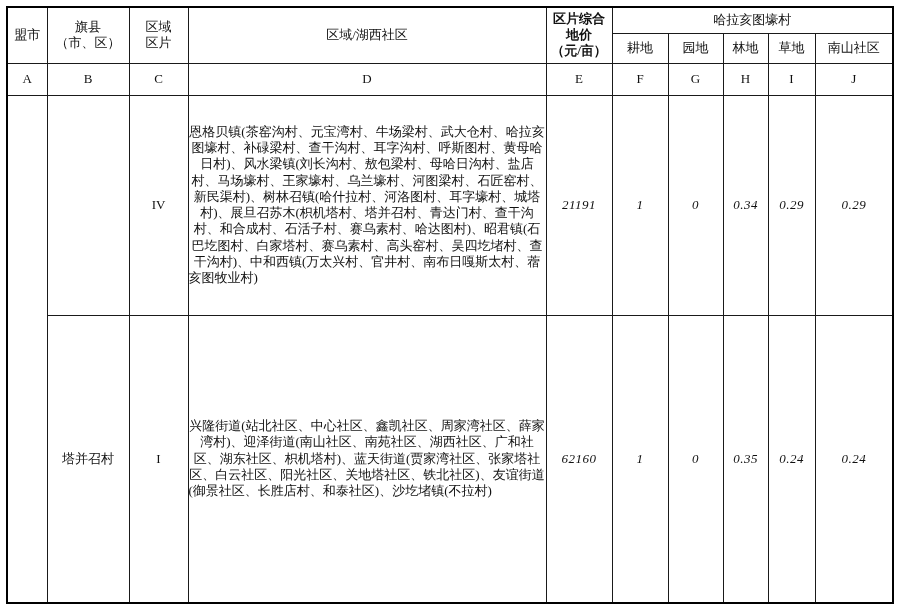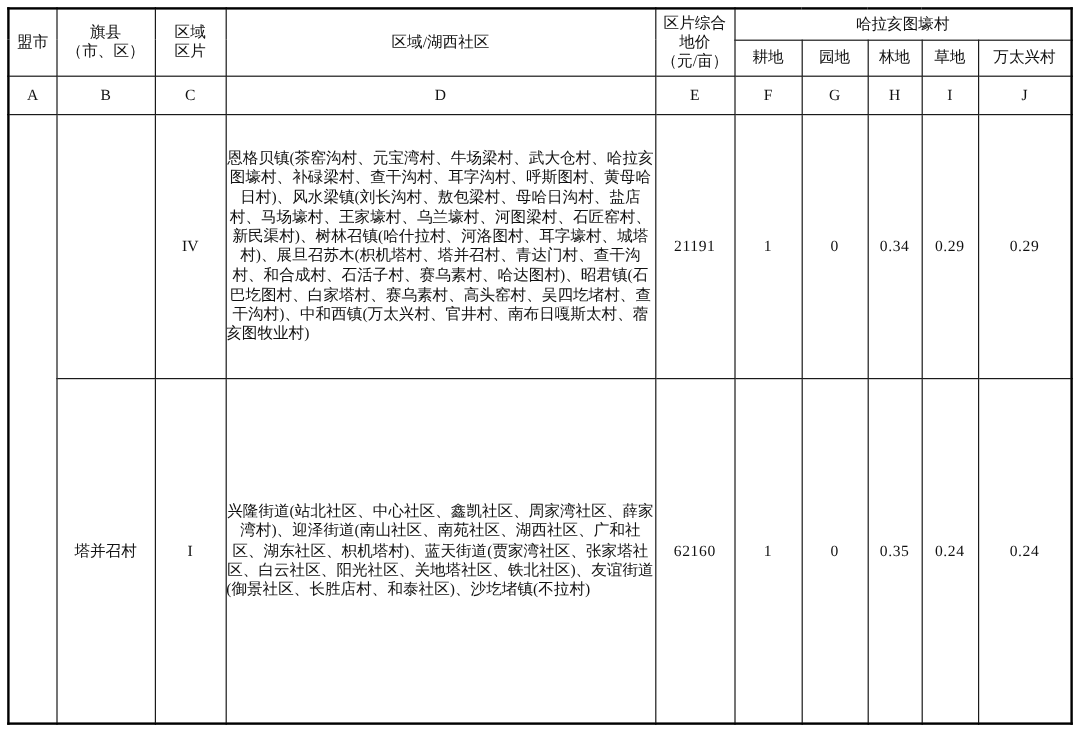--- a/index.html
+++ b/index.html
@@ -32,31 +32,31 @@
     font-size: 13px;
     line-height: 1.25;
     overflow: hidden;
   }
   tr.h-top   { height: 26px; }
   tr.h-sub   { height: 30px; }
   tr.h-letters { height: 32px; }
   tr.row-1   { height: 220px; }
   tr.row-2   { height: 288px; }
   td.hdr { white-space: pre-line; font-size: 13px; }
-  td.hdr-price { font-size: 12.5px; }
+  td.hdr-price { font-size: 12.5px; font-weight: bold; }
   td.letter { font-size: 13px; }
   td.desc {
     text-align: justify;
     text-align-last: left;
     padding: 2px 3px;
     font-size: 12px;
     line-height: 16.5px;
     word-break: break-all;
   }
-  td.num { font-size: 13px; letter-spacing: 0.5px; }
+  td.num { font-size: 13px; letter-spacing: 0.5px; font-style: italic; }
   td.zone { font-size: 13px; }
   td.qixian { font-size: 13px; }
 </style>
 </head>
 <body>
 
 <div class="page">
   <table class="land-table">
     <colgroup>
       <col style="width:40px">
@@ -83,21 +83,21 @@
 地价
 （元/亩）</td>
       <td class="hdr" colspan="5">哈拉亥图壕村</td>
     </tr>
 
     <tr class="h-sub">
       <td class="hdr">耕地</td>
       <td class="hdr">园地</td>
       <td class="hdr">林地</td>
       <td class="hdr">草地</td>
-      <td class="hdr">万太兴村</td>
+      <td class="hdr">南山社区</td>
     </tr>
 
     <tr class="h-letters">
       <td class="letter">A</td>
       <td class="letter">B</td>
       <td class="letter">C</td>
       <td class="letter">D</td>
       <td class="letter">E</td>
       <td class="letter">F</td>
       <td class="letter">G</td>

